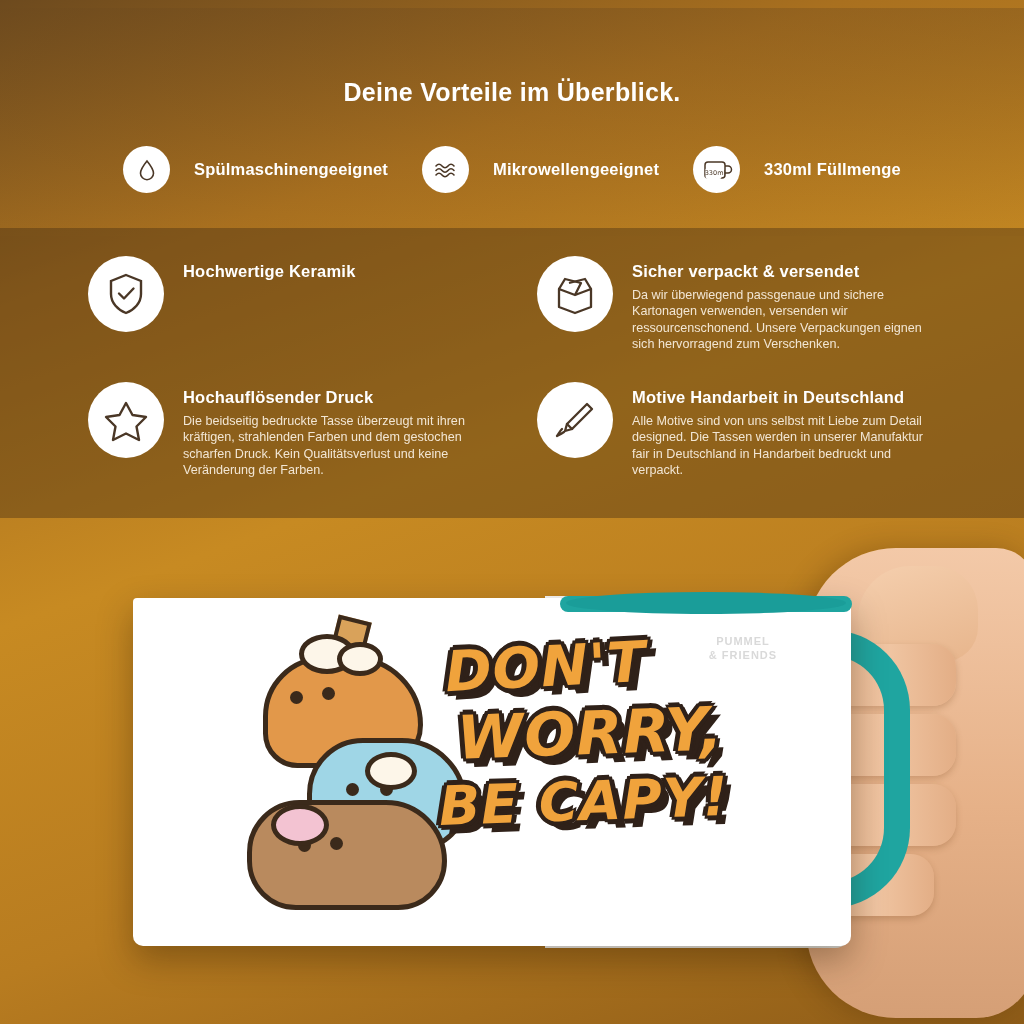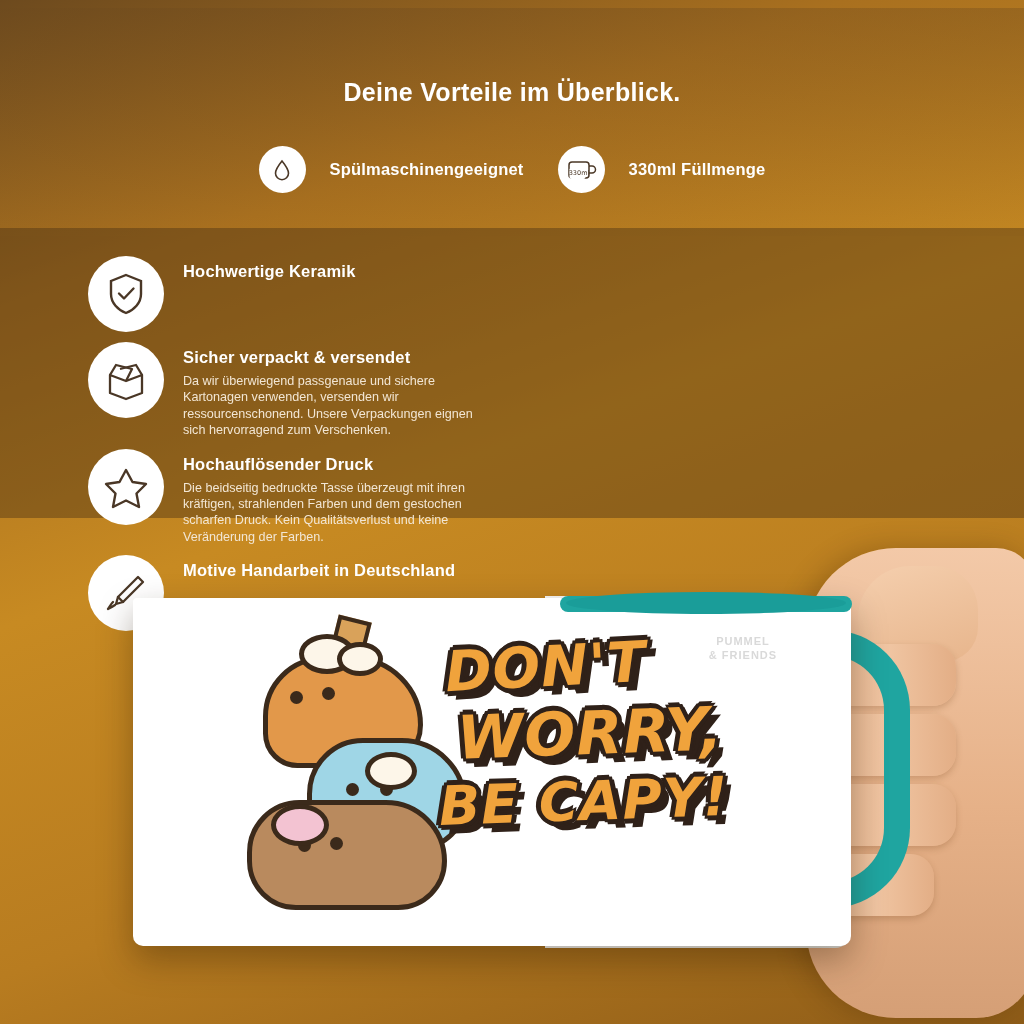--- a/index.html
+++ b/index.html
@@ -80,21 +80,21 @@
     width: 1024px;
     height: 290px;
     background: rgba(72, 48, 18, 0.42);
   }
   .benefits {
     position: absolute;
     left: 0; top: 0;
     width: 1024px;
     height: 290px;
     display: grid;
-    grid-template-columns: 1fr;
+    grid-template-columns: 1fr 1fr;
     grid-template-rows: 1fr 1fr;
     padding: 26px 74px 20px 88px;
     box-sizing: border-box;
     column-gap: 36px;
     row-gap: 8px;
   }
   .benefit {
     display: flex;
     gap: 19px;
     align-items: flex-start;
@@ -320,20 +320,32 @@
 
       <div class="tf">
         <span class="circle-icon">
           <svg width="26" height="26" viewBox="0 0 26 26">
             <path d="M13 4 C13 4 6.5 12 6.5 16.2 A6.5 6.5 0 0 0 19.5 16.2 C19.5 12 13 4 13 4 Z" fill="none" stroke="#4a3726" stroke-width="1.6"></path>
           </svg>
         </span>
         <span class="tf-label">Spülmaschinengeeignet</span>
       </div>
 
+      <div class="tf">
+        <span class="circle-icon">
+          <svg width="28" height="26" viewBox="0 0 28 26">
+            <g fill="none" stroke="#4a3726" stroke-width="1.6" stroke-linecap="round">
+              <path d="M4 9 q3 -3.5 6 0 q3 3.5 6 0 q3 -3.5 6 0"></path>
+              <path d="M4 13.5 q3 -3.5 6 0 q3 3.5 6 0 q3 -3.5 6 0"></path>
+              <path d="M4 18 q3 -3.5 6 0 q3 3.5 6 0 q3 -3.5 6 0"></path>
+            </g>
+          </svg>
+        </span>
+        <span class="tf-label">Mikrowellengeeignet</span>
+      </div>
 
       <div class="tf">
         <span class="circle-icon">
           <svg width="34" height="30" viewBox="0 0 34 30">
             <rect x="5" y="7" width="20" height="16" rx="3" fill="none" stroke="#4a3726" stroke-width="1.5"></rect>
             <path d="M25 11 h3 a3 3 0 0 1 0 7 h-3" fill="none" stroke="#4a3726" stroke-width="1.5"></path>
             <path d="M5.5 14 q4 -4 8 0 q4 4 8 0 v8 a2 2 0 0 1 -2 2 h-12 a2 2 0 0 1 -2 -2 z" fill="#fff"></path>
             <text x="15" y="20" font-family="DejaVu Sans, sans-serif" font-size="6.5" fill="#4a3726" text-anchor="middle">330ml</text>
           </svg>
         </span>
@@ -391,20 +403,21 @@
           <svg width="46" height="44" viewBox="0 0 46 44">
             <g fill="none" stroke="#4a3726" stroke-width="2.3" stroke-linejoin="round" stroke-linecap="round">
               <path d="M35 6 L40 11 L20 31 L13 33 L15 26 Z"></path>
               <path d="M15 26 L20 31"></path>
               <path d="M12 34 C9 36 7 37 5 38 C7 35 8 33 10 31"></path>
             </g>
           </svg>
         </span>
         <div class="b-text">
           <div class="b-title">Motive Handarbeit in Deutschland</div>
+          <div class="b-body">Alle Motive sind von uns selbst mit Liebe zum Detail designed. Die Tassen werden in unserer Manufaktur fair in Deutschland in Handarbeit bedruckt und verpackt.</div>
         </div>
       </div>
 
     </div>
   </div>
 
   <div class="mug-wrap">
 
     <div class="hand">
       <div class="thumb"></div>

